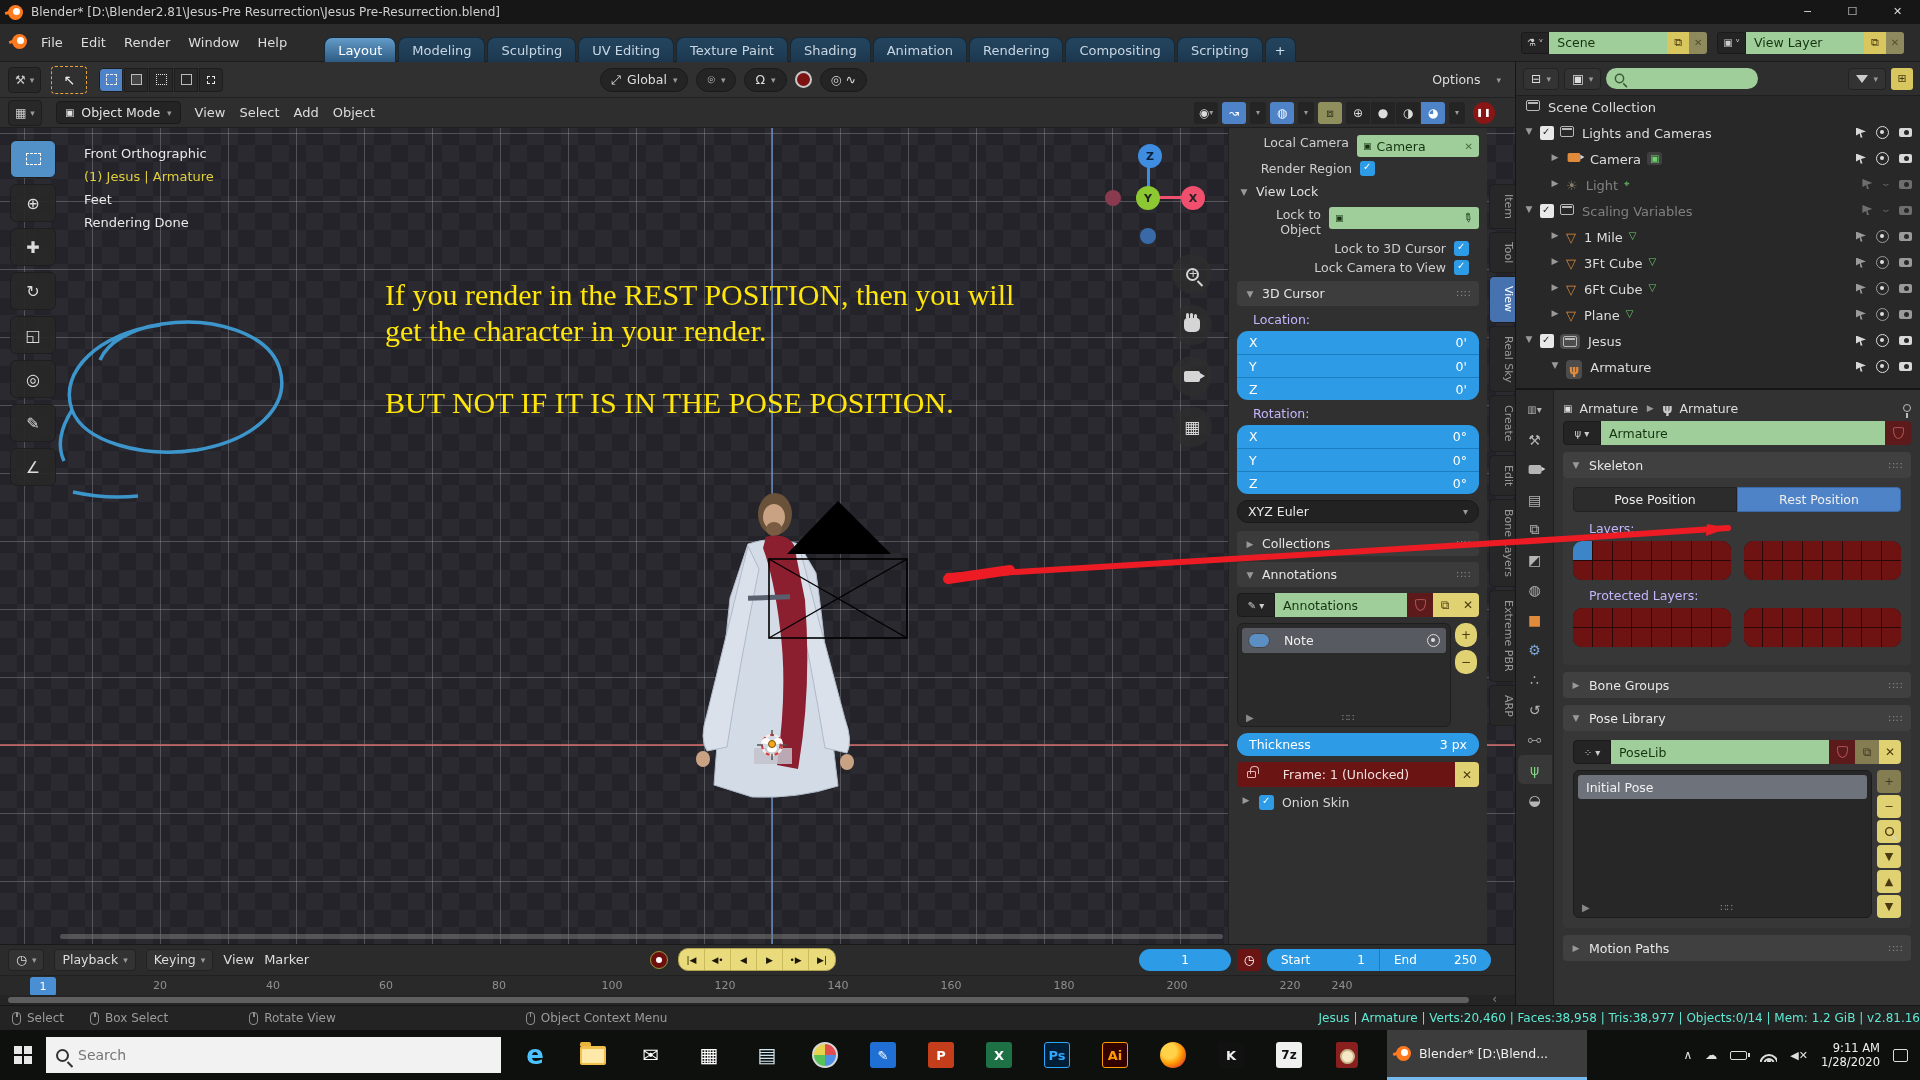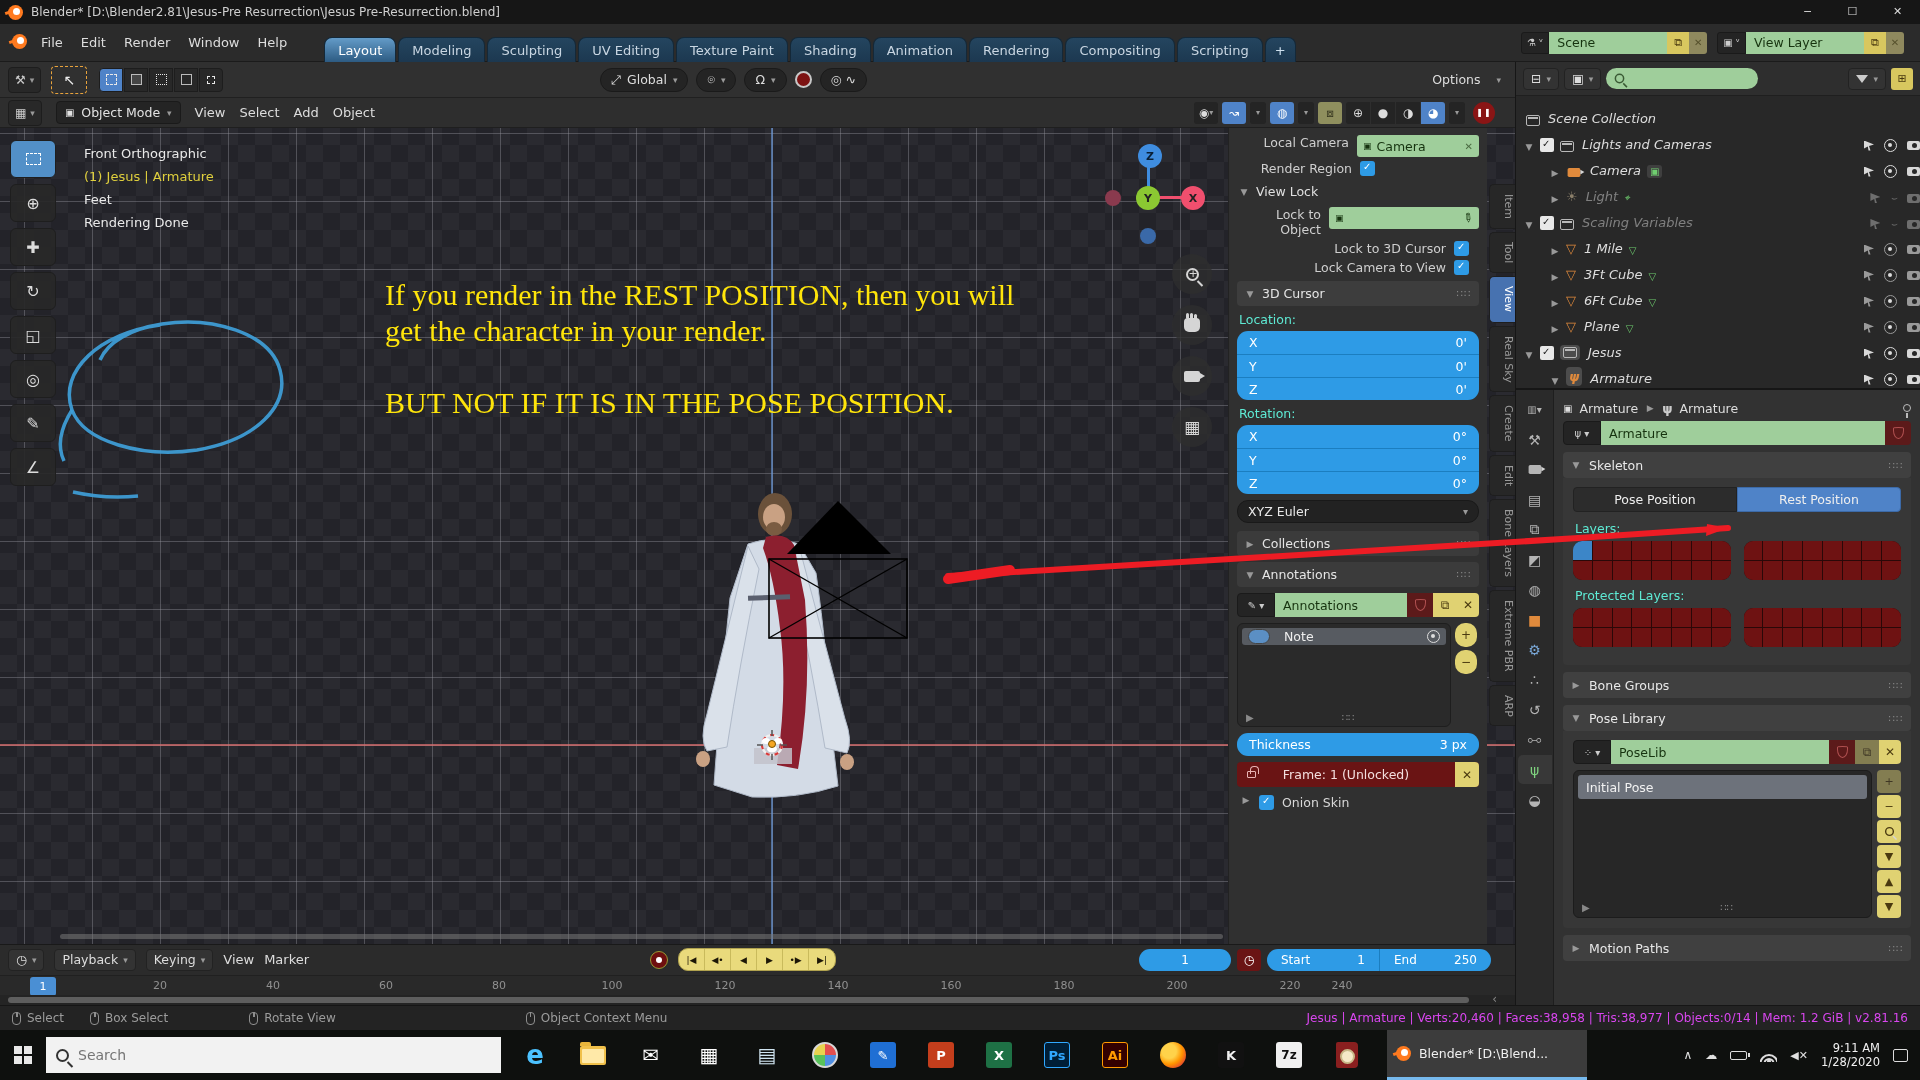--- a/index.html
+++ b/index.html
@@ -107,36 +107,36 @@
   .sidebar { position:absolute; top:0; bottom:0; right:28px; width:259px; background:#303030; border-left:1px solid #222; padding:7px 8px; z-index:5; font-size:12.5px; }
   .srow { display:flex; margin-bottom:4px; }
   .slabel { flex:1; text-align:right; padding-right:8px; color:#cfcfcf; }
   .gfield { flex:0 0 122px; height:22px; background:#9fce9b; border-radius:3px; color:#16330f; display:flex; align-items:center; padding:0 6px; gap:5px; }
   .gfield .x { margin-left:auto; color:#4a6b42; font-size:10px; }
   .cbx { width:15px; height:15px; background:#2e9be6; border-radius:3px; flex:0 0 auto; position:relative; }
   .cbx::after{ content:"✓"; position:absolute; color:#fff; font-size:10px; left:3px; top:0px; }
   .sechead { height:25px; background:#3d3d3d; border-radius:4px; display:flex; align-items:center; padding:0 8px; gap:7px; color:#e5e5e5; margin:6px 0 6px; }
   .subhead { display:flex; align-items:center; gap:7px; color:#e0e0e0; margin:8px 0 8px 2px; }
   .dots { margin-left:auto; color:#8a8a8a; font-size:10px; letter-spacing:1px; }
-  .plabel { color:#5eead4; margin:4px 0 4px 2px; }
+  .plabel { color:#c4b5fd; margin:4px 0 4px 16px; }
   .slidergrp { border-radius:11px; overflow:hidden; margin-bottom:6px; }
   .slider { height:23px; background:#2e9be6; color:#fff; display:flex; align-items:center; padding:0 12px; }
   .slider + .slider { border-top:1px solid #1b7ec0; }
   .slider .val { margin-left:auto; }
   .dropdown { height:23px; background:#222; border:1px solid #191919; border-radius:11px; color:#e8e8e8; display:flex; align-items:center; padding:0 10px; margin:2px 0 8px; }
   .dropdown .ar { margin-left:auto; color:#999; font-size:10px; }
   .dblock { display:flex; align-items:center; margin-bottom:6px; }
   .dbicon { height:24px; flex:0 0 38px; background:#242424; border:1px solid #1a1a1a; border-radius:4px 0 0 4px; color:#ccc; display:flex; align-items:center; justify-content:center; gap:3px; font-size:10px; }
   .dbfield { flex:1; height:24px; background:#9fce9b; color:#16330f; display:flex; align-items:center; padding:0 8px; }
   .shield { flex:0 0 26px; height:24px; background:#5c1a1a; display:flex; align-items:center; justify-content:center; }
   .shield i { width:11px; height:12px; border:1.5px solid #b05050; border-radius:50% 50% 50% 50%/10% 10% 70% 70%; display:block; }
   .ybtn { height:24px; background:#e0d272; color:#4a3a10; display:flex; align-items:center; justify-content:center; font-size:12px; }
   .ybtn.dim { opacity:.45; }
   .notelist { background:#2a2a2a; border:1px solid #1e1e1e; border-radius:6px; height:104px; padding:4px; position:relative; margin-bottom:6px; }
-  .noterow { height:17px; background:#575b61; border-radius:3px; display:flex; align-items:center; padding:0 6px; color:#eee; }
+  .noterow { height:25px; background:#575b61; border-radius:3px; display:flex; align-items:center; padding:0 6px; color:#eee; }
   .noteswatch { width:22px; height:15px; border-radius:8px; background:#5b8fc4; border:1px solid #444; margin-right:14px; }
   .eyeico { width:13px; height:13px; border:1.5px solid #ddd; border-radius:50%; position:relative; margin-left:auto; }
   .eyeico::after { content:""; position:absolute; left:3px; top:3px; width:4px; height:4px; border-radius:50%; background:#ddd; }
   .notefoot { position:absolute; bottom:3px; left:8px; right:8px; display:flex; color:#8a8a8a; font-size:10px; }
   .pm { position:absolute; right:-26px; top:0; display:flex; flex-direction:column; gap:3px; }
   .pm .ybtn { width:22px; border-radius:10px; }
   .framebar { height:25px; background:#6a1414; border-radius:4px; display:flex; align-items:center; color:#f3dede; margin:6px 0; position:relative; padding-left:10px; }
   .framebar .txt { position:absolute; left:0; right:24px; text-align:center; }
   .framebar .ybtn { position:absolute; right:0; top:0; width:24px; height:25px; border-radius:0 4px 4px 0; }
   .lockico { width:9px; height:7px; border:1.5px solid #e8b4b4; border-radius:1px; position:relative; }
@@ -171,21 +171,21 @@
   .tl-scroll .arr { position:absolute; right:18px; top:-3px; color:#888; }
 
   
   .rightcol { width:405px; display:flex; flex-direction:column; background:#282828; border-left:1px solid #161616; }
   .outliner { height:328px; display:flex; flex-direction:column; border-bottom:2px solid #161616; }
   .ol-head { height:34px; background:#2e2e2e; border-bottom:1px solid #1f1f1f; display:flex; align-items:center; gap:5px; padding:0 7px; }
   .ol-search { height:21px; flex:0 0 152px; background:#9fce9b; border-radius:11px; display:flex; align-items:center; padding:0 7px; }
   .ol-search .mag { transform:scale(.75); border-color:#3a5a34; } .ol-search .mag::after{ background:#3a5a34; }
   .funnel { width:0; height:0; border-left:6px solid transparent; border-right:6px solid transparent; border-top:8px solid #ccc; }
   .ol-body { flex:1; padding-top:4px; font-size:13px; overflow:hidden; }
-  .orow { height:26px; display:flex; align-items:flex-end; gap:6px; color:#ddd;font-style:italic; }
+  .orow { height:26px; display:flex; align-items:flex-start; gap:6px; padding-right:8px; color:#ddd; }
   .orow .lbl { margin-left:2px; }
   .orow.dim .lbl { color:#808080; }
   .caret { color:#999; font-size:9px; width:10px; text-align:center; }
   .wcb { width:14px; height:14px; background:#e8e8e8; border-radius:2px; position:relative; }
   .wcb::after { content:"✓"; position:absolute; color:#222; font-size:10px; left:2px; top:0; }
   .boxico { width:14px; height:11px; border:1.5px solid #b8b8b8; border-radius:2px; position:relative; }
   .boxico::after { content:""; position:absolute; top:1px; left:1px; right:1px; height:2px; background:#b8b8b8; }
   .meshico { color:#e08a3c; font-size:13px; }
   .badge { color:#6fce6f; font-size:10px; }
   .activebg { background:#4c4c4c; border-radius:4px; padding:2px 3px; display:flex; align-items:center; }
@@ -219,21 +219,21 @@
   .pitem { height:24px; background:#6d727b; border-radius:3px; color:#f2f2f2; display:flex; align-items:center; padding:0 8px; }
   .plfoot { position:absolute; bottom:4px; left:8px; right:8px; display:flex; color:#888; font-size:10px; }
   .pbtns { width:24px; display:flex; flex-direction:column; gap:2px; }
   .pbtns .ybtn { height:23px; border-radius:4px; font-size:11px; }
 
   
   .statusbar { height:25px; background:#232323; border-top:1px solid #161616; display:flex; align-items:center; color:#9c9c9c; font-size:12px; }
   .mouseico { width:9px; height:13px; border:1.5px solid #8f8f8f; border-radius:4px; position:relative; margin-right:6px; }
   .mouseico::after { content:""; position:absolute; left:3px; top:-1px; width:1.5px; height:5px; background:#8f8f8f; }
   .hint { display:flex; align-items:center; }
-  .stats { margin-left:auto; padding-right:12px; color:#d946ef; }
+  .stats { margin-left:auto; color:#5eead4; }
 
   
   .taskbar { height:50px; background:#0e100e; display:flex; align-items:center; }
   .startbtn { width:46px; display:flex; align-items:center; justify-content:center; }
   .winlogo { display:grid; grid-template-columns:8px 8px; grid-template-rows:8px 8px; gap:1.5px; }
   .winlogo i { background:#e8e8e8; }
   .tsearch { width:455px; height:36px; background:#f2f2f2; display:flex; align-items:center; padding:0 10px; gap:9px; }
   .tsearch .mag { border-color:#333; } .tsearch .mag::after { background:#333; }
   .tsearch input { border:none; outline:none; background:transparent; font-size:14px; color:#333; font-family:"DejaVu Sans",sans-serif; width:360px; }
   .ticons { display:flex; margin-left:16px; gap:22px; align-items:center; }

